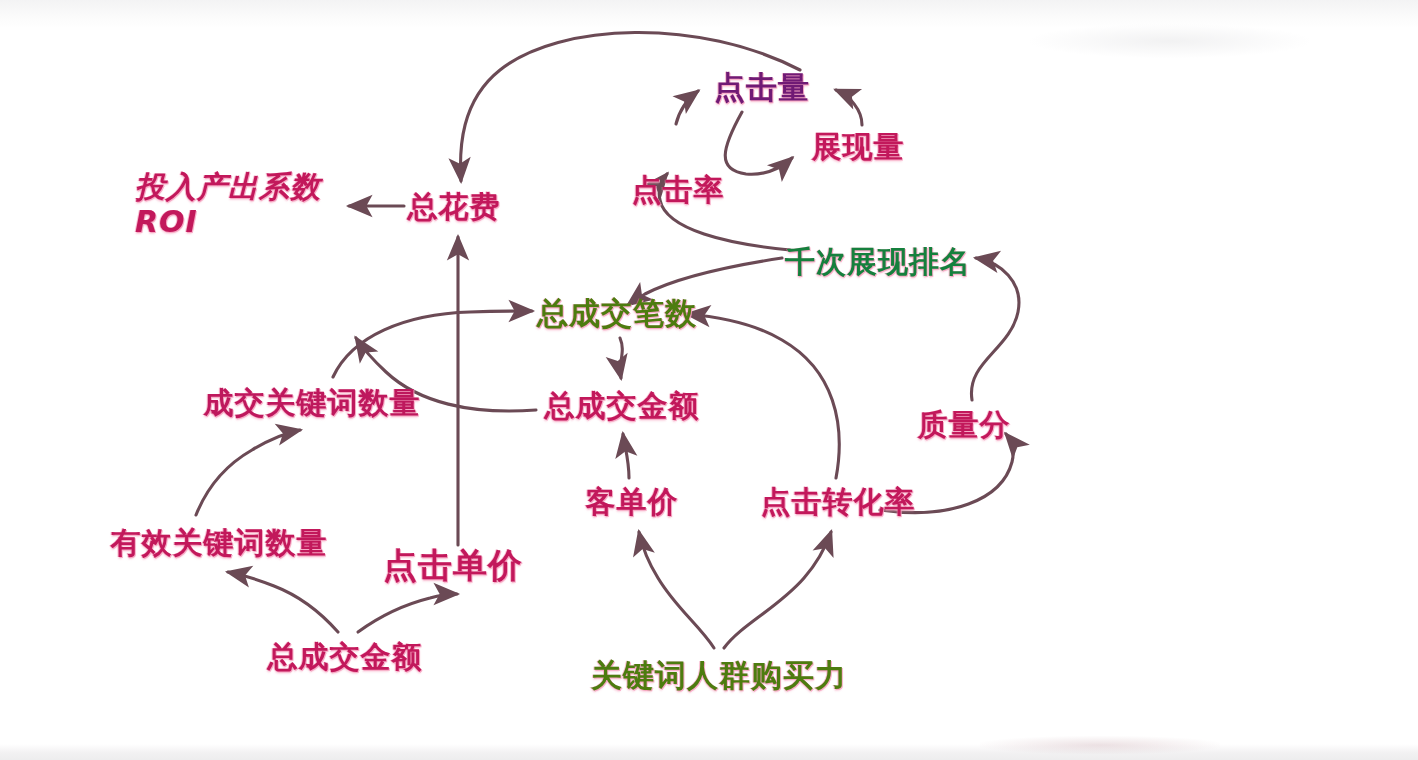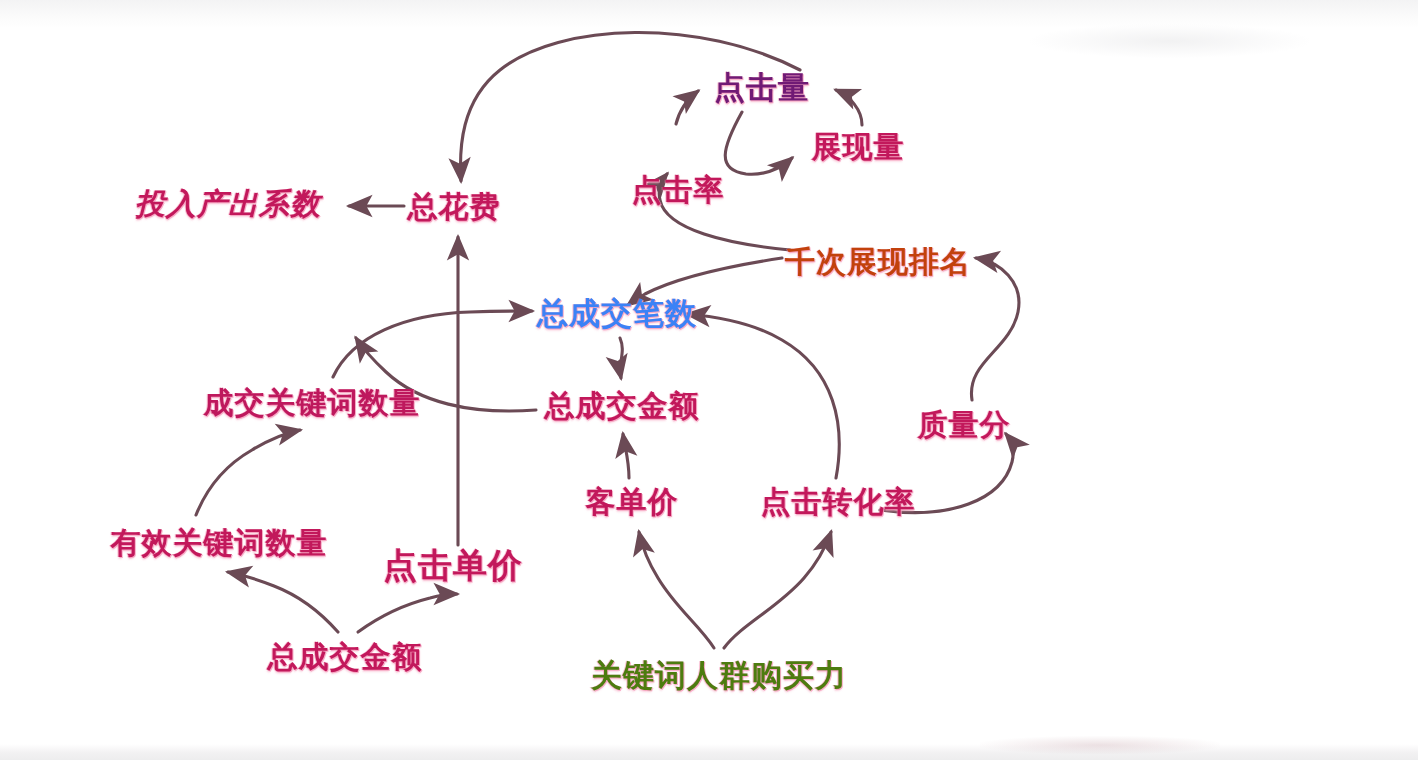--- a/index.html
+++ b/index.html
@@ -129,37 +129,38 @@
 
       <path d="M724,648 C742,624 778,608 804,578 C818,562 826,546 831,532"></path>
 
       <path d="M196,515 C206,490 224,466 252,450 C272,438 290,432 300,430"></path>
     </g>
   </svg>
 
   <div id="nodes">
       <div class="node two-line" style="left: 228px; top: 204px; font-size: 30px; color: rgb(194, 24, 91); font-style: italic;">
         <div>投入产出系数</div>
+        <div>ROI</div>
       </div>
       <div class="node" style="left: 454px; top: 207px; font-size: 30px; color: rgb(194, 24, 91);">
         <div>总花费</div>
       </div>
       <div class="node" style="left: 762px; top: 88px; font-size: 31px; color: #701a75;">
         <div>点击量</div>
       </div>
       <div class="node" style="left: 678px; top: 146px; font-size: 30px; color: rgb(194, 24, 91); margin-top: 44px;">
         <div>点击率</div>
       </div>
       <div class="node" style="left: 858px; top: 147px; font-size: 30px; color: rgb(194, 24, 91);">
         <div>展现量</div>
       </div>
-      <div class="node" style="left: 878px; top: 262px; font-size: 30px; color: #c2410c;">
+      <div class="node" style="left: 878px; top: 262px; font-size: 30px; color: #15803d;">
         <div>千次展现排名</div>
       </div>
-      <div class="node" style="left: 617px; top: 314px; font-size: 31px; color: #3b82f6;">
+      <div class="node" style="left: 617px; top: 314px; font-size: 31px; color: #4d7c0f;">
         <div>总成交笔数</div>
       </div>
       <div class="node" style="left: 622px; top: 406px; font-size: 30px; color: rgb(194, 24, 91);">
         <div>总成交金额</div>
       </div>
       <div class="node" style="left: 312px; top: 403px; font-size: 30px; color: #be185d;">
         <div>成交关键词数量</div>
       </div>
       <div class="node" style="left: 964px; top: 425px; font-size: 30px; color: rgb(194, 24, 91);">
         <div>质量分</div>

